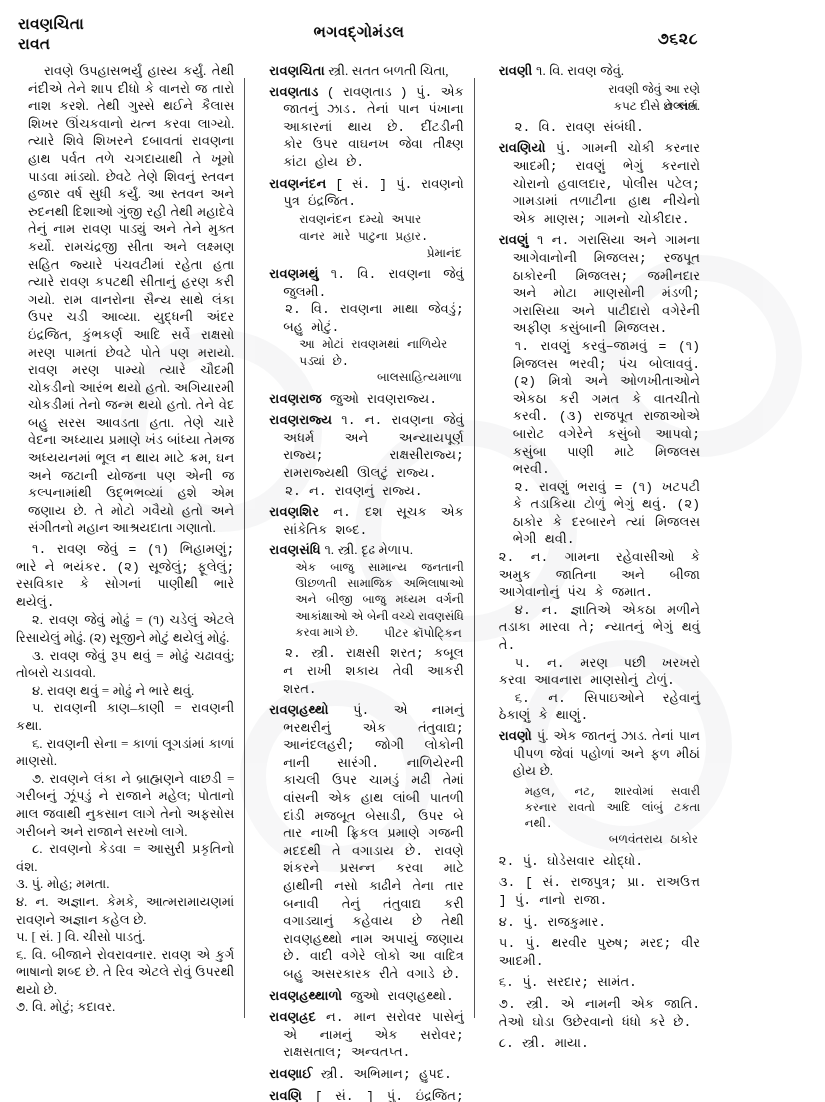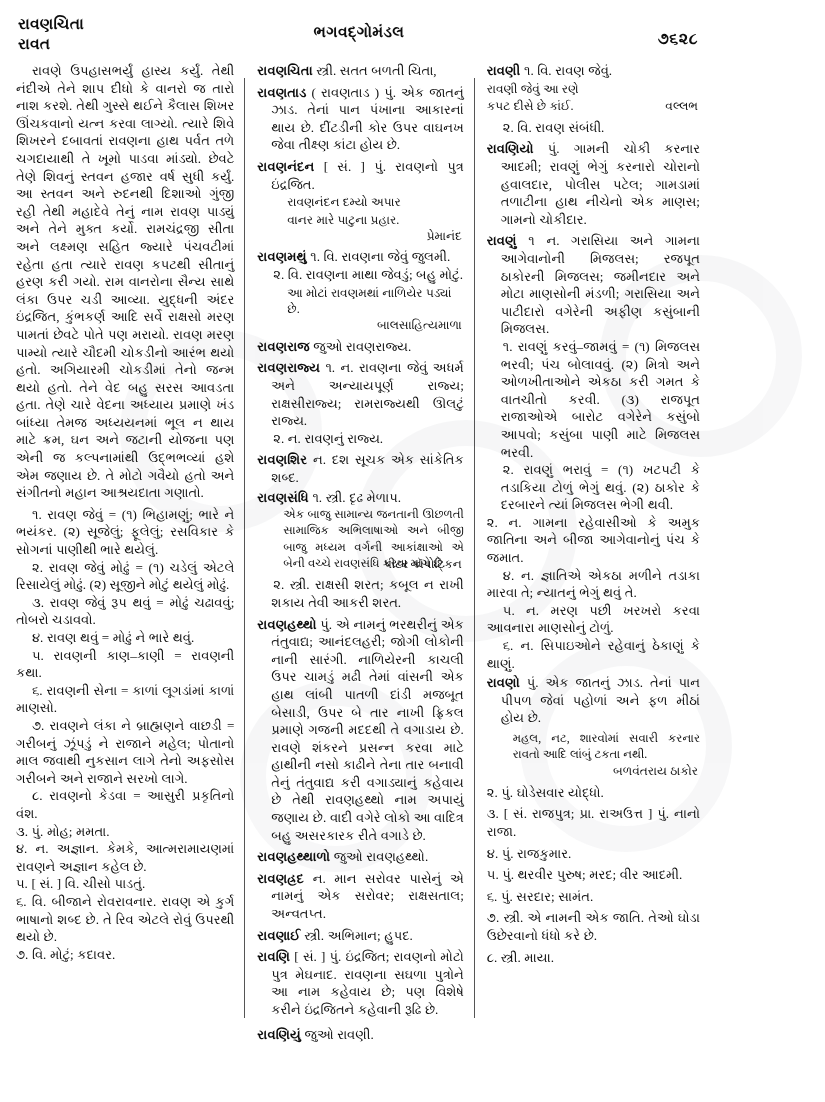--- a/index.html
+++ b/index.html
@@ -101,47 +101,47 @@
   .rule {
     width: 1px;
     background: #2b2b2b;
     margin-top: 16px;
     height: 940px;
     opacity: .8;
     flex: 0 0 1px;
   }
 
   
-  .entry { margin: 0 0 2px 0; }
+  .entry { margin: 0 0 2px 12px; }
   .para { margin: 0; }
   .para.indent { text-indent: 16px; }
   .para.hang {
     padding-left: 14px;
     text-indent: -14px;
   }
   .para.sub {
     padding-left: 14px;
     text-indent: 2px;
   }
   .headword {
     font-weight: bold;
     letter-spacing: .1px;
   }
   .gap { margin-top: 7px; }
-  .gap-sm { margin-top: 4px; }
+  .gap-sm { margin-top: 4px; font-family: Liberation Mono, monospace; }
 
   
   .quote {
     font-size: 12.1px;
     line-height: 16.4px;
     text-align: left;
     margin: 1px 0 0 0;
     padding-left: 30px;
   }
-  .quote.center { padding-left: 0; text-align: left; }
+  .quote.center { padding-left: 0; text-align: right; }
   .quote-block {
     font-size: 11.7px;
     line-height: 16.2px;
     text-align: justify;
     padding-left: 26px;
     margin: 1px 0 0 0;
   }
   .cite {
     text-align: right;
     font-size: 12.1px;

